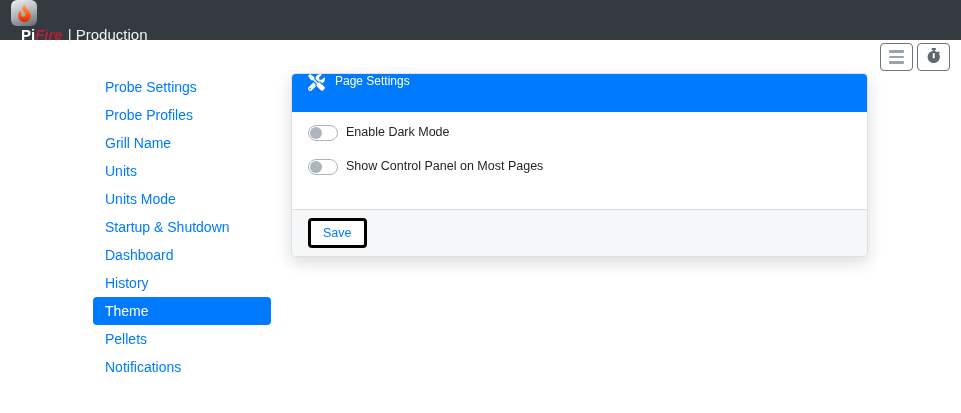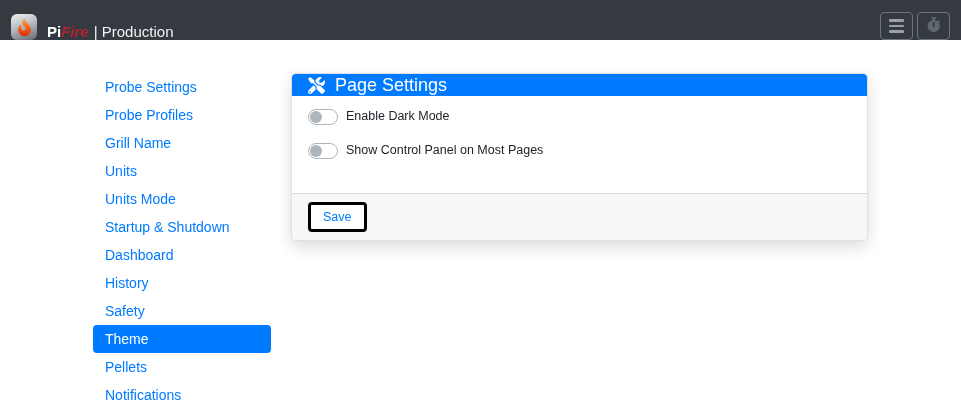--- a/index.html
+++ b/index.html
@@ -10,22 +10,23 @@
     color: #212529;
     overflow: hidden;
     position: relative;
   }
 
   
   .navbar {
     position: absolute; top: 0; left: 0; right: 0;
     height: 40px;
     background: #343a40;
-    display: flex; align-items: flex-end;
+    display: flex; align-items: flex-start;
     padding: 0 11px;
+    flex-direction: column;
   }
   .logo-box {
     width: 26px; height: 26px;
     border-radius: 6px;
     background: linear-gradient(160deg, #f2f2f2 0%, #b9bcc0 45%, #63686d 100%);
     display: flex; align-items: center; justify-content: center;
     flex: 0 0 auto;
   }
   .logo-box svg { width: 15px; height: 17px; }
   .brand { margin-left: 10px; font-size: 15px; color: #ffffff; white-space: nowrap; }
@@ -68,25 +69,25 @@
     position: absolute; left: 291px; top: 73px;
     width: 577px;
     background: #ffffff;
     border: 1px solid rgba(0,0,0,0.12);
     border-radius: 5px;
     box-shadow: 0 6px 16px rgba(0,0,0,0.14);
   }
   .card-header {
     background: #007bff;
     color: #ffffff;
-    height: 22px;
+    height: 38px;
     border-radius: 4px 4px 0 0;
-    display: flex; align-items: center;
+    display: flex; align-items: flex-start;
     padding: 0 16px;
-    font-size: 18px;
+    font-size: 12px;
   }
   .card-header .tools-icon { width: 17px; height: 17px; margin-right: 10px; display: inline-flex; }
   .card-header .tools-icon svg { width: 17px; height: 17px; fill: #ffffff; }
   .card-body { padding: 13px 16px 16px 16px; min-height: 97px; }
   .toggle-row { display: flex; align-items: flex-start; height: 18px; margin-bottom: 16px; }
   .toggle-row:last-child { margin-bottom: 0; }
   .switch {
     position: relative;
     width: 30px; height: 16px;
     border: 1px solid #adb5bd;
@@ -175,23 +176,20 @@
   </a>
     <a class="side-item">
     <span>Startup &amp; Shutdown</span>
   </a>
     <a class="side-item">
     <span>Dashboard</span>
   </a>
     <a class="side-item">
     <span>History</span>
   </a>
-    <a class="side-item">
-    <span>Safety</span>
-  </a>
     <a class="side-item active">
     <span>Theme</span>
   </a>
     <a class="side-item">
     <span>Pellets</span>
   </a>
     <a class="side-item">
     <span>Notifications</span>
   </a>
   </nav>

